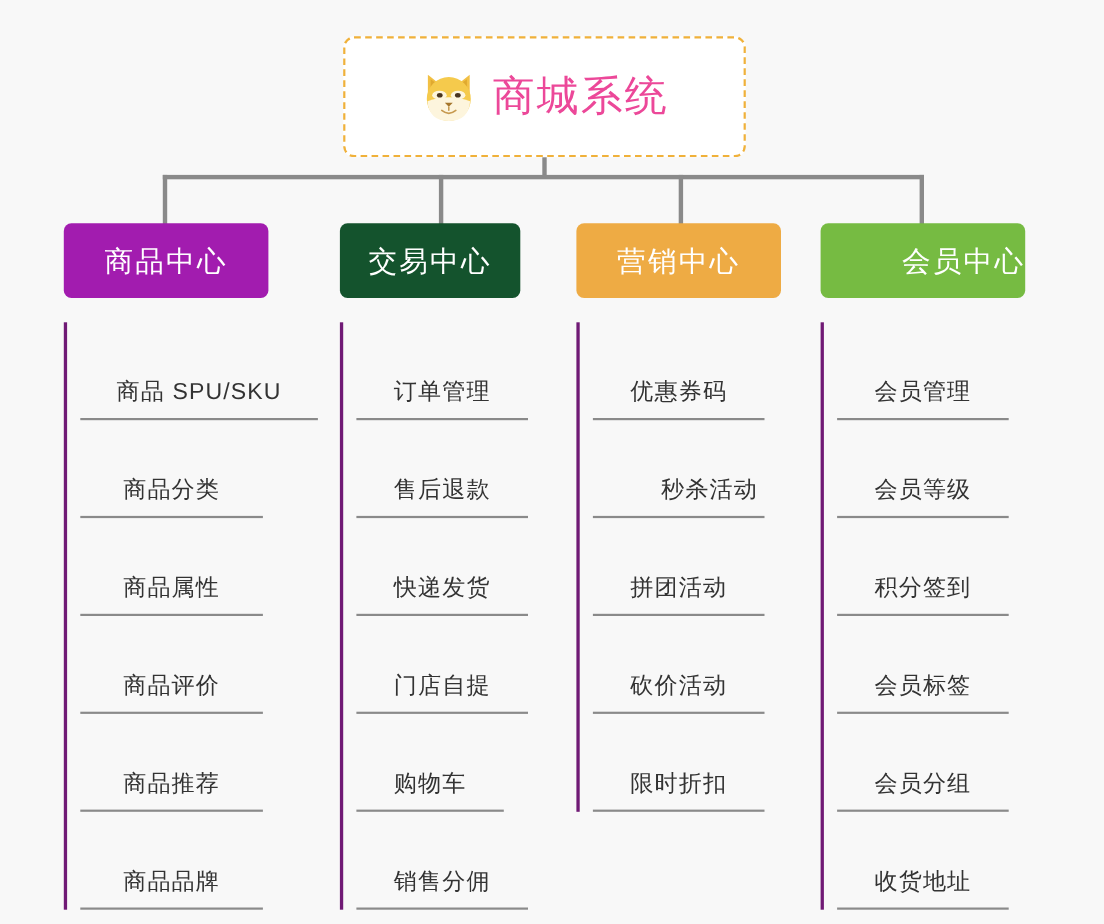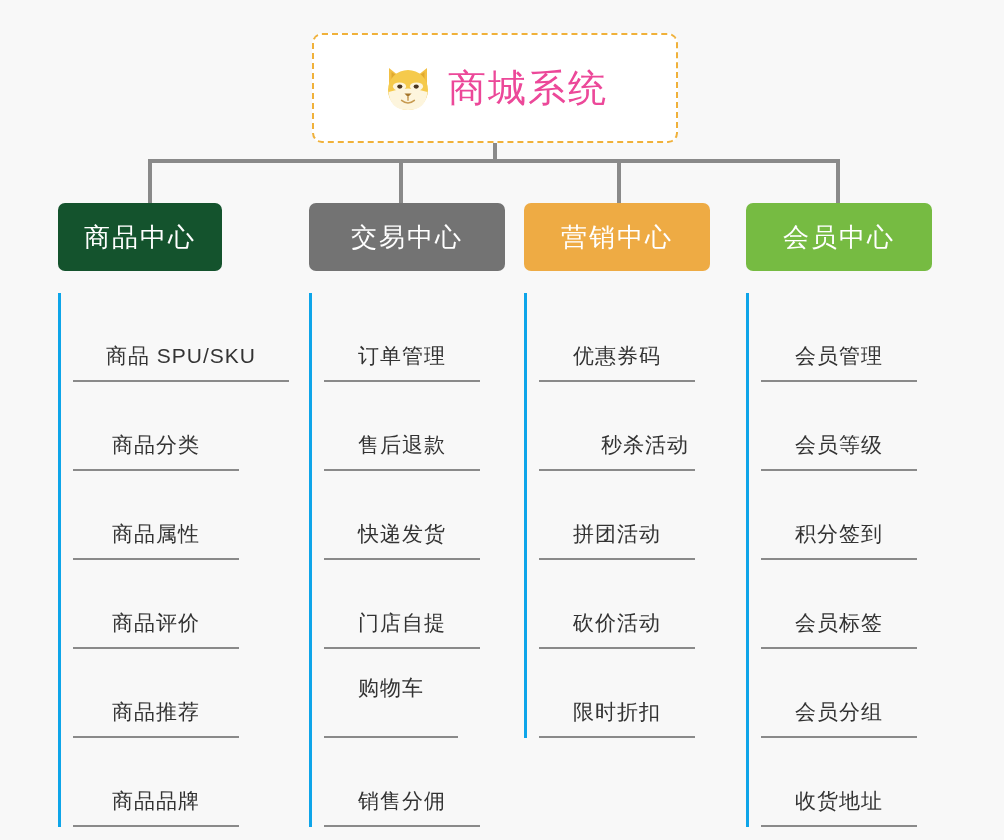--- a/index.html
+++ b/index.html
@@ -78,21 +78,21 @@
     letter-spacing: 2px;
     position: relative;
     z-index: 2;
   }
 
   
   .leaf-list {
     position: relative;
     margin-top: 22px;
     padding-left: 12px;
-    border-left: 3px solid #0ea5e9;
+    border-left: 3px solid #701a75;
     box-sizing: border-box;
   }
   .leaf-item {
     position: relative;
     height: 89px;
     box-sizing: border-box;
     display: flex;
     align-items: flex-end;
     justify-content: center;
     padding-bottom: 8px;
@@ -140,21 +140,21 @@
   </div>
 
   <div class="conn conn-v" style="left:493px; top:143px; width:4px; height:19px;"></div>
   <div class="conn conn-h" style="left:148px; top:159px; width:692px; height:4px;"></div>
   <div class="conn conn-v" style="left:148px; top:159px; width:4px; height:46px;"></div>
   <div class="conn conn-v" style="left:399px; top:159px; width:4px; height:46px;"></div>
   <div class="conn conn-v" style="left:617px; top:159px; width:4px; height:46px;"></div>
   <div class="conn conn-v" style="left:836px; top:159px; width:4px; height:46px;"></div>
 
   <div class="column" style="left:58px; width:186px;">
-    <div class="cat-box" style="background:#14532d; width:164px;justify-content:center;">
+    <div class="cat-box" style="background:#a21caf; width:186px;justify-content:center;">
       <span>商品中心</span>
     </div>
     <div class="leaf-list" style="width:186px;">
       <div class="leaf-item" style="width:216px;">
         <span class="leaf-label">商品 SPU/SKU</span>
       </div>
       <div class="leaf-item" style="width:166px;">
         <span class="leaf-label">商品分类</span>
       </div>
       <div class="leaf-item" style="width:166px;">
@@ -166,37 +166,37 @@
       <div class="leaf-item" style="width:166px;">
         <span class="leaf-label">商品推荐</span>
       </div>
       <div class="leaf-item" style="width:166px;">
         <span class="leaf-label">商品品牌</span>
       </div>
     </div>
   </div>
 
   <div class="column" style="left:309px; width:186px;">
-    <div class="cat-box" style="background:#737373; width:196px;">
+    <div class="cat-box" style="background:#14532d; width:164px;">
       <span>交易中心</span>
     </div>
     <div class="leaf-list" style="width:186px;">
       <div class="leaf-item" style="width:156px;">
         <span class="leaf-label">订单管理</span>
       </div>
       <div class="leaf-item" style="width:156px;">
         <span class="leaf-label">售后退款</span>
       </div>
       <div class="leaf-item" style="width:156px;">
         <span class="leaf-label">快递发货</span>
       </div>
       <div class="leaf-item" style="width:156px;">
         <span class="leaf-label">门店自提</span>
       </div>
-      <div class="leaf-item" style="width:134px;align-items:center;">
+      <div class="leaf-item" style="width:134px;">
         <span class="leaf-label">购物车</span>
       </div>
       <div class="leaf-item" style="width:156px;">
         <span class="leaf-label">销售分佣</span>
       </div>
     </div>
   </div>
 
   <div class="column" style="left:524px; width:186px;">
     <div class="cat-box" style="background:#eeab44; width:186px;">
@@ -215,21 +215,21 @@
       <div class="leaf-item" style="width:156px;">
         <span class="leaf-label">砍价活动</span>
       </div>
       <div class="leaf-item" style="width:156px;justify-content:center;">
         <span class="leaf-label">限时折扣</span>
       </div>
     </div>
   </div>
 
   <div class="column" style="left:746px; width:186px;">
-    <div class="cat-box" style="background:#76bb42; width:186px;">
+    <div class="cat-box" style="background:#76bb42; width:186px;justify-content:flex-end;">
       <span>会员中心</span>
     </div>
     <div class="leaf-list" style="width:186px;">
       <div class="leaf-item" style="width:156px;">
         <span class="leaf-label">会员管理</span>
       </div>
       <div class="leaf-item" style="width:156px;">
         <span class="leaf-label">会员等级</span>
       </div>
       <div class="leaf-item" style="width:156px;">

